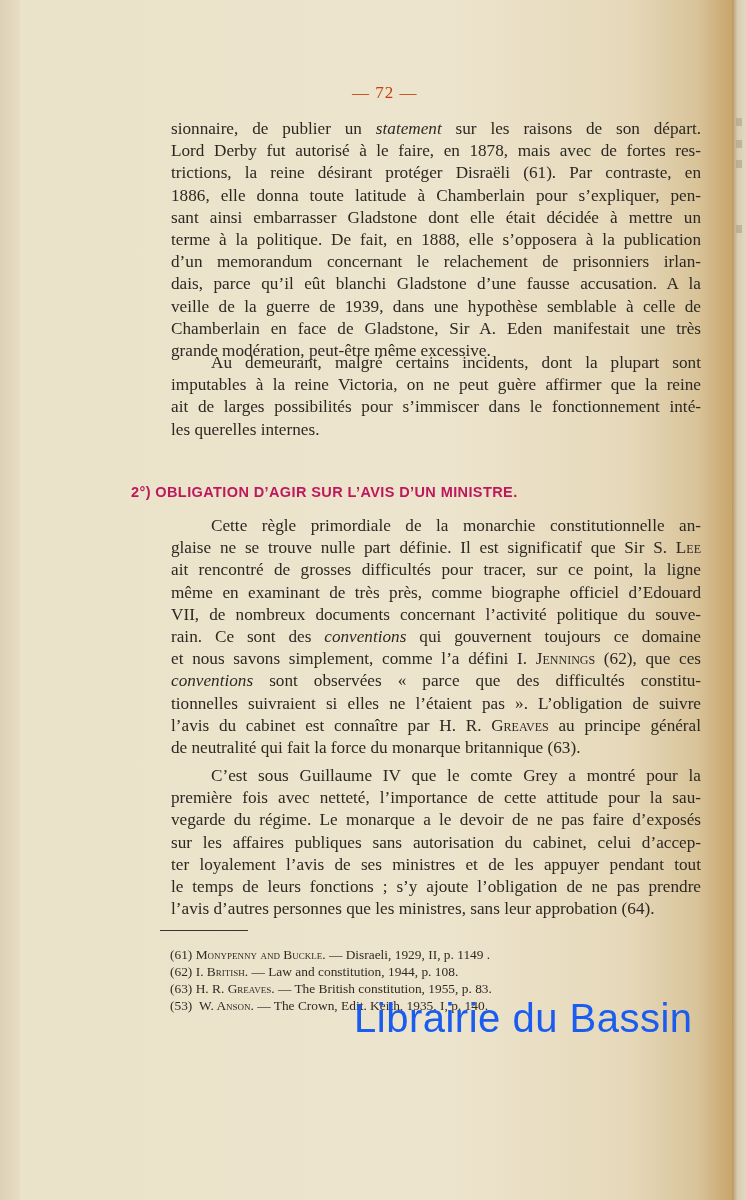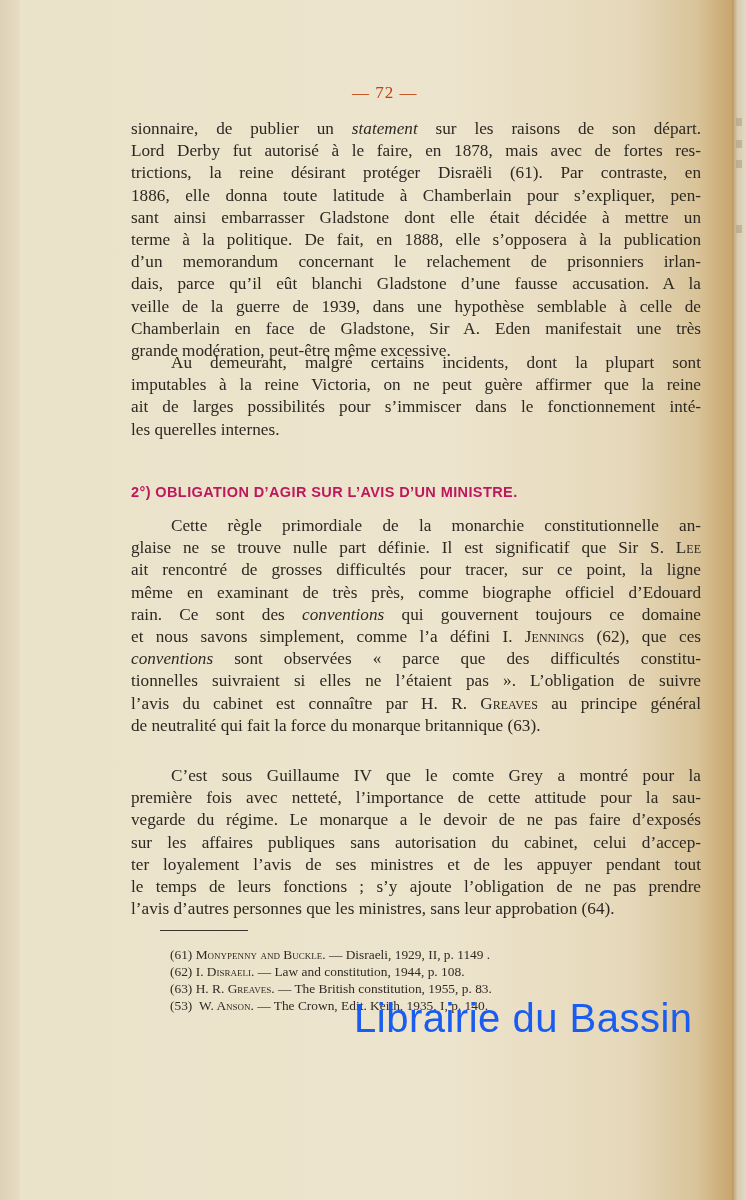--- a/index.html
+++ b/index.html
@@ -26,21 +26,21 @@
   }
   .page-number {
     position: absolute; top: 83px; left: 352px; width: 100px;
     font-size: 17px; color: #c2410c; letter-spacing: 1px;
   }
   .text-block {
     position: absolute; left: 131px; width: 570px;
     font-size: 17.2px; line-height: 22.2px; color: #2d2822;
     text-align: justify;
   }
-  .line { display: block; white-space: nowrap; text-align-last: justify; text-align: justify; }
+  .line { display: block; white-space: nowrap; text-align-last: justify; text-align: justify; margin-left: 40px; }
   .line.last { text-align-last: left; }
   .indent { padding-left: 40px; }
   .sc { font-variant: small-caps; }
   em { font-style: italic; }
   .heading {
     position: absolute; left: 131px; top: 484px;
     font-family: "Liberation Sans", "DejaVu Sans", sans-serif;
     font-weight: bold; font-size: 14.5px; letter-spacing: 0.4px; color: #be185d;
   }
   .rule {
@@ -92,20 +92,21 @@
   <span class="line last">les querelles internes.</span>
 </div>
 
 <div class="heading">2°) OBLIGATION D’AGIR SUR L’AVIS D’UN MINISTRE.</div>
 
 <div class="text-block" style="top:515px">
   <span class="line indent">Cette règle primordiale de la monarchie constitutionnelle an-</span>
   <span class="line"><span>glaise ne se trouve nulle part définie. Il est significatif que Sir S. </span><span class="sc">Lee</span></span>
   <span class="line">ait rencontré de grosses difficultés pour tracer, sur ce point, la ligne</span>
   <span class="line">même en examinant de très près, comme biographe officiel d’Edouard</span>
+  <span class="line">VII, de nombreux documents concernant l’activité politique du souve-</span>
   <span class="line"><span>rain. Ce sont des </span><em>conventions</em><span> qui gouvernent toujours ce domaine</span></span>
   <span class="line"><span>et nous savons simplement, comme l’a défini I. </span><span class="sc">Jennings</span><span> (62), que ces</span></span>
   <span class="line"><em>conventions</em><span> sont observées « parce que des difficultés constitu-</span></span>
   <span class="line">tionnelles suivraient si elles ne l’étaient pas ». L’obligation de suivre</span>
   <span class="line"><span>l’avis du cabinet est connaître par H. R. </span><span class="sc">Greaves</span><span> au principe général</span></span>
   <span class="line last">de neutralité qui fait la force du monarque britannique (63).</span>
 </div>
 
 <div class="text-block" style="top:765px">
   <span class="line indent">C’est sous Guillaume IV que le comte Grey a montré pour la</span>
@@ -114,18 +115,18 @@
   <span class="line">sur les affaires publiques sans autorisation du cabinet, celui d’accep-</span>
   <span class="line">ter loyalement l’avis de ses ministres et de les appuyer pendant tout</span>
   <span class="line">le temps de leurs fonctions ; s’y ajoute l’obligation de ne pas prendre</span>
   <span class="line last">l’avis d’autres personnes que les ministres, sans leur approbation (64).</span>
 </div>
 
 <div class="rule"></div>
 
 <div class="notes">
   <span class="note"><span>(61)</span> <span class="sc">Monypenny and Buckle.</span><span> — Disraeli, 1929, II, p. 1149 .</span></span>
-  <span class="note"><span>(62)</span> <span class="sc">I. Disraeli.</span><span> — Law and constitution, 1944, p. 108.</span></span>
+  <span class="note"><span>(62)</span> <span class="sc">I. British.</span><span> — Law and constitution, 1944, p. 108.</span></span>
   <span class="note"><span>(63)</span> <span class="sc">H. R. Greaves.</span><span> — The British constitution, 1955, p. 83.</span></span>
   <span class="note"><span>(53)</span>&nbsp; <span class="sc">W. Anson.</span><span> — The Crown, Edit. Keith, 1935, I, p. 140.</span></span>
 </div>
 
 <div class="watermark">Librairie du Bassin</div>
 
 </body></html>

